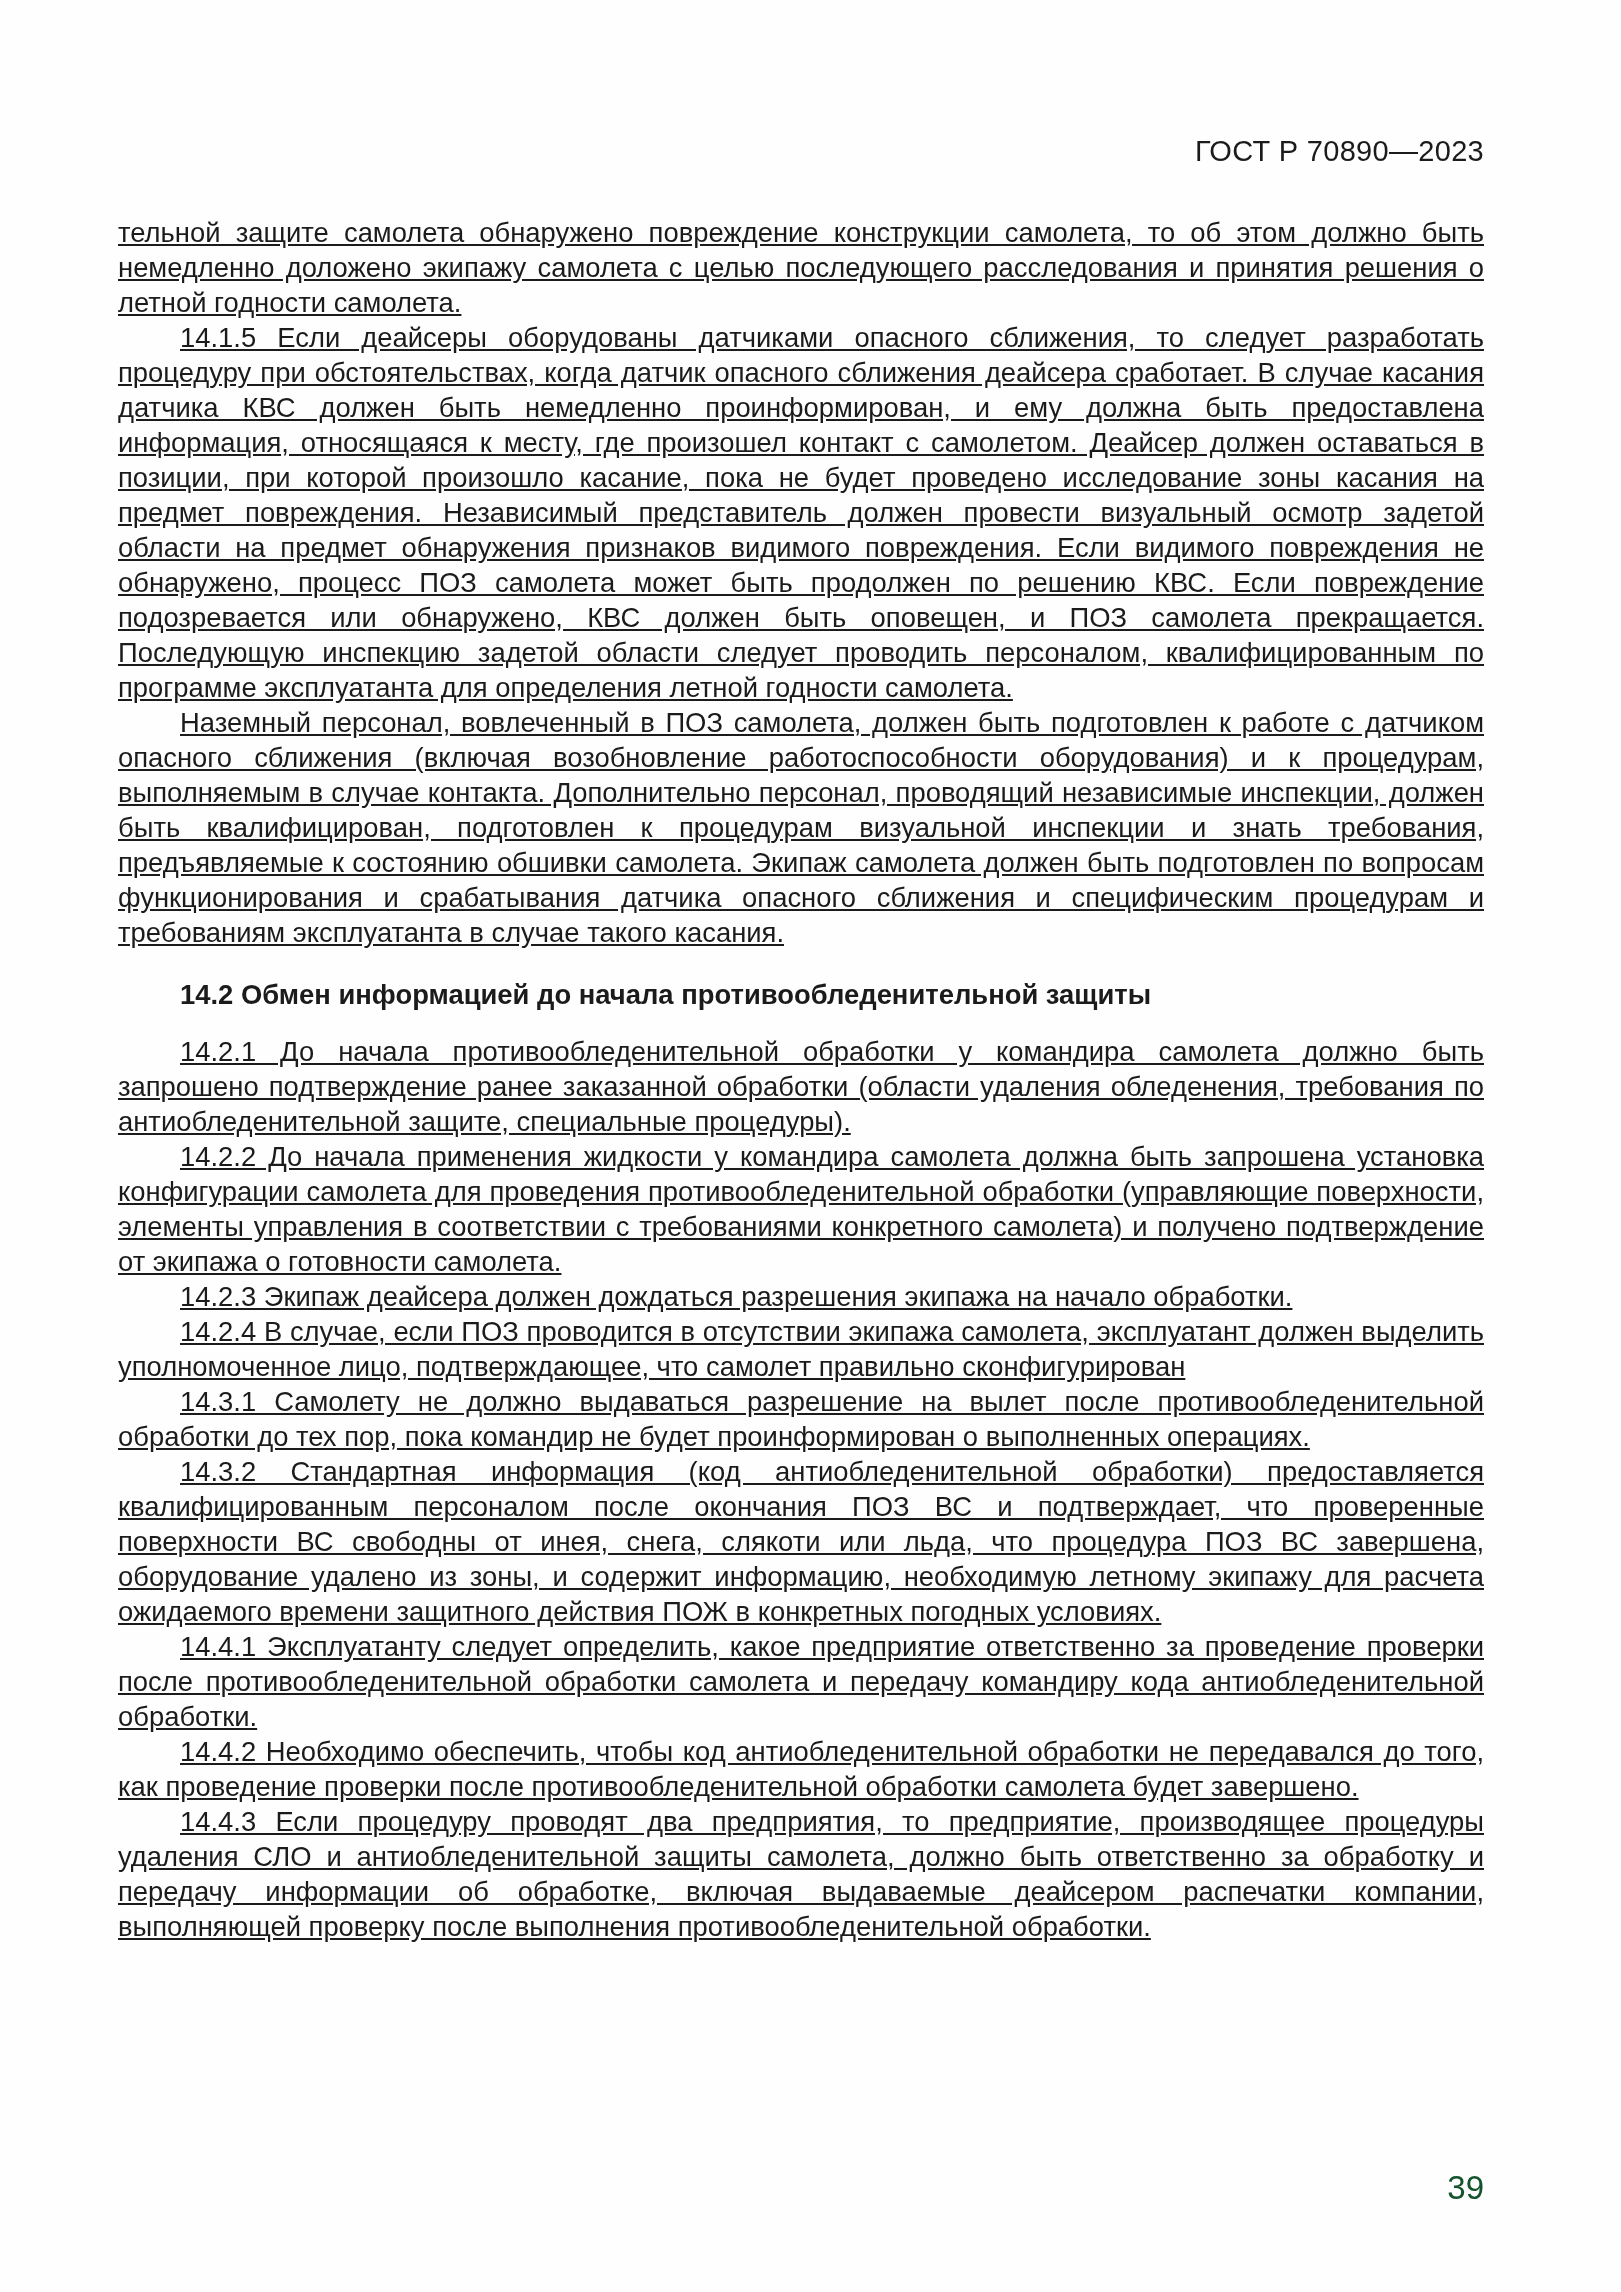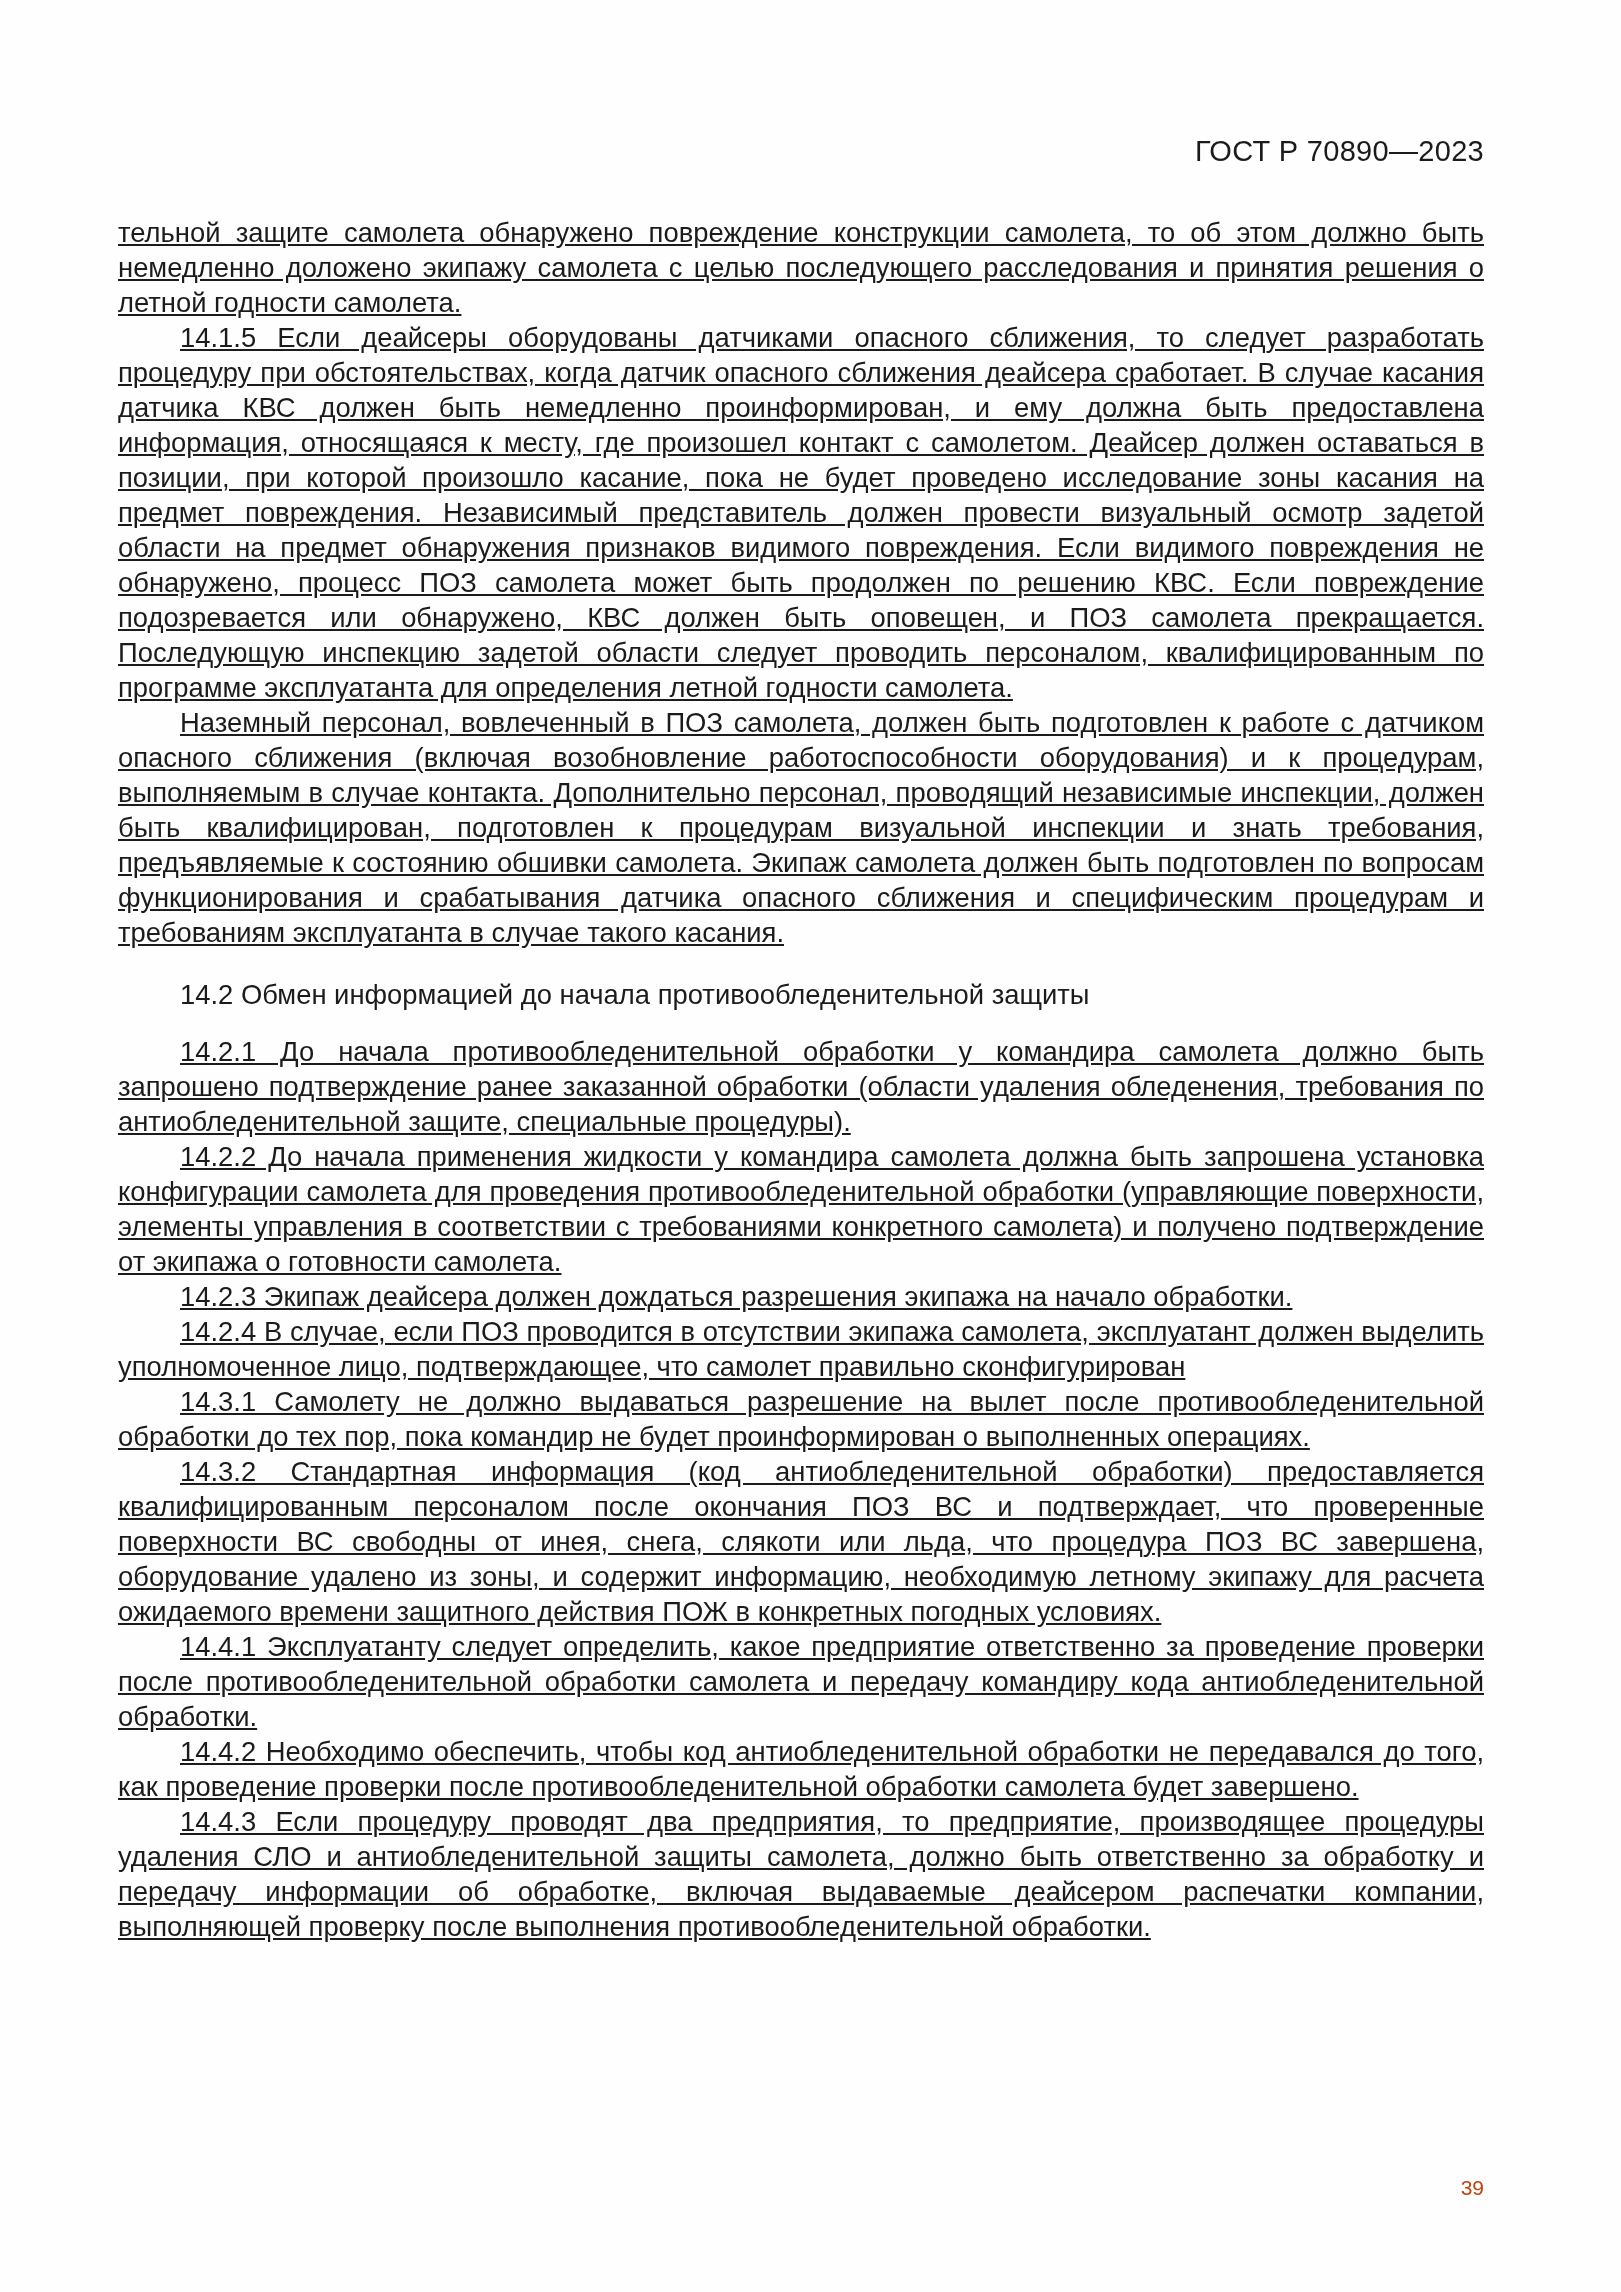--- a/index.html
+++ b/index.html
@@ -35,33 +35,33 @@
     text-align: justify;
     hyphens: none;
     text-decoration: underline;
   }
   .page-body p.indent {
     text-indent: 62px;
   }
   .page-body h2 {
     font-size: 27.4px;
     line-height: 35px;
-    font-weight: normal;
+    font-weight: bold;
     text-align: left;
     margin: 27.4px 0 21.6px 0;
     padding-left: 137px;
     text-indent: -75px;
   }
   .page-footer {
     position: absolute;
     right: 137px;
     bottom: 90px;
-    font-size: 21px;
+    font-size: 33px;
     line-height: 31px;
-    color: #c2410c;
+    color: #14532d;
   }
 </style>
 </head>
 <body>
 
 <div class="page">
 
   <div class="page-header">
     <span>ГОСТ Р 70890—2023</span>
   </div>

